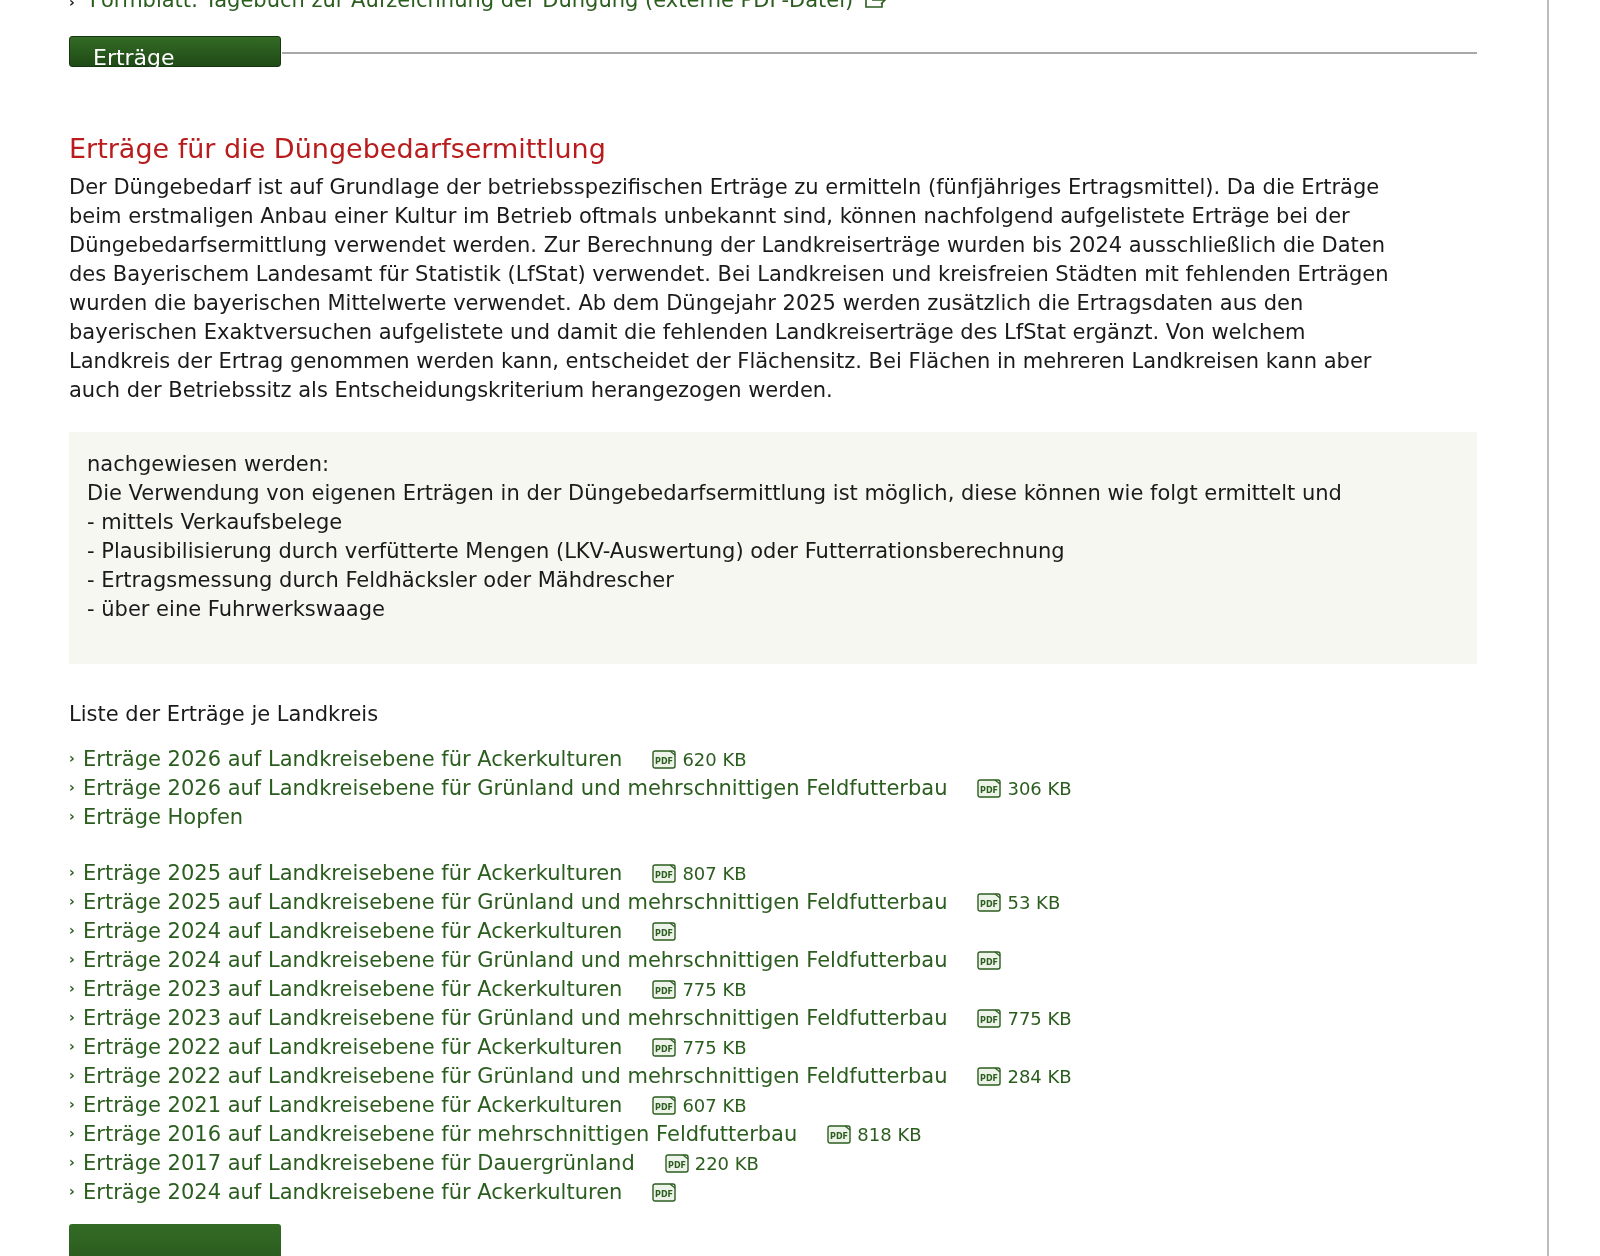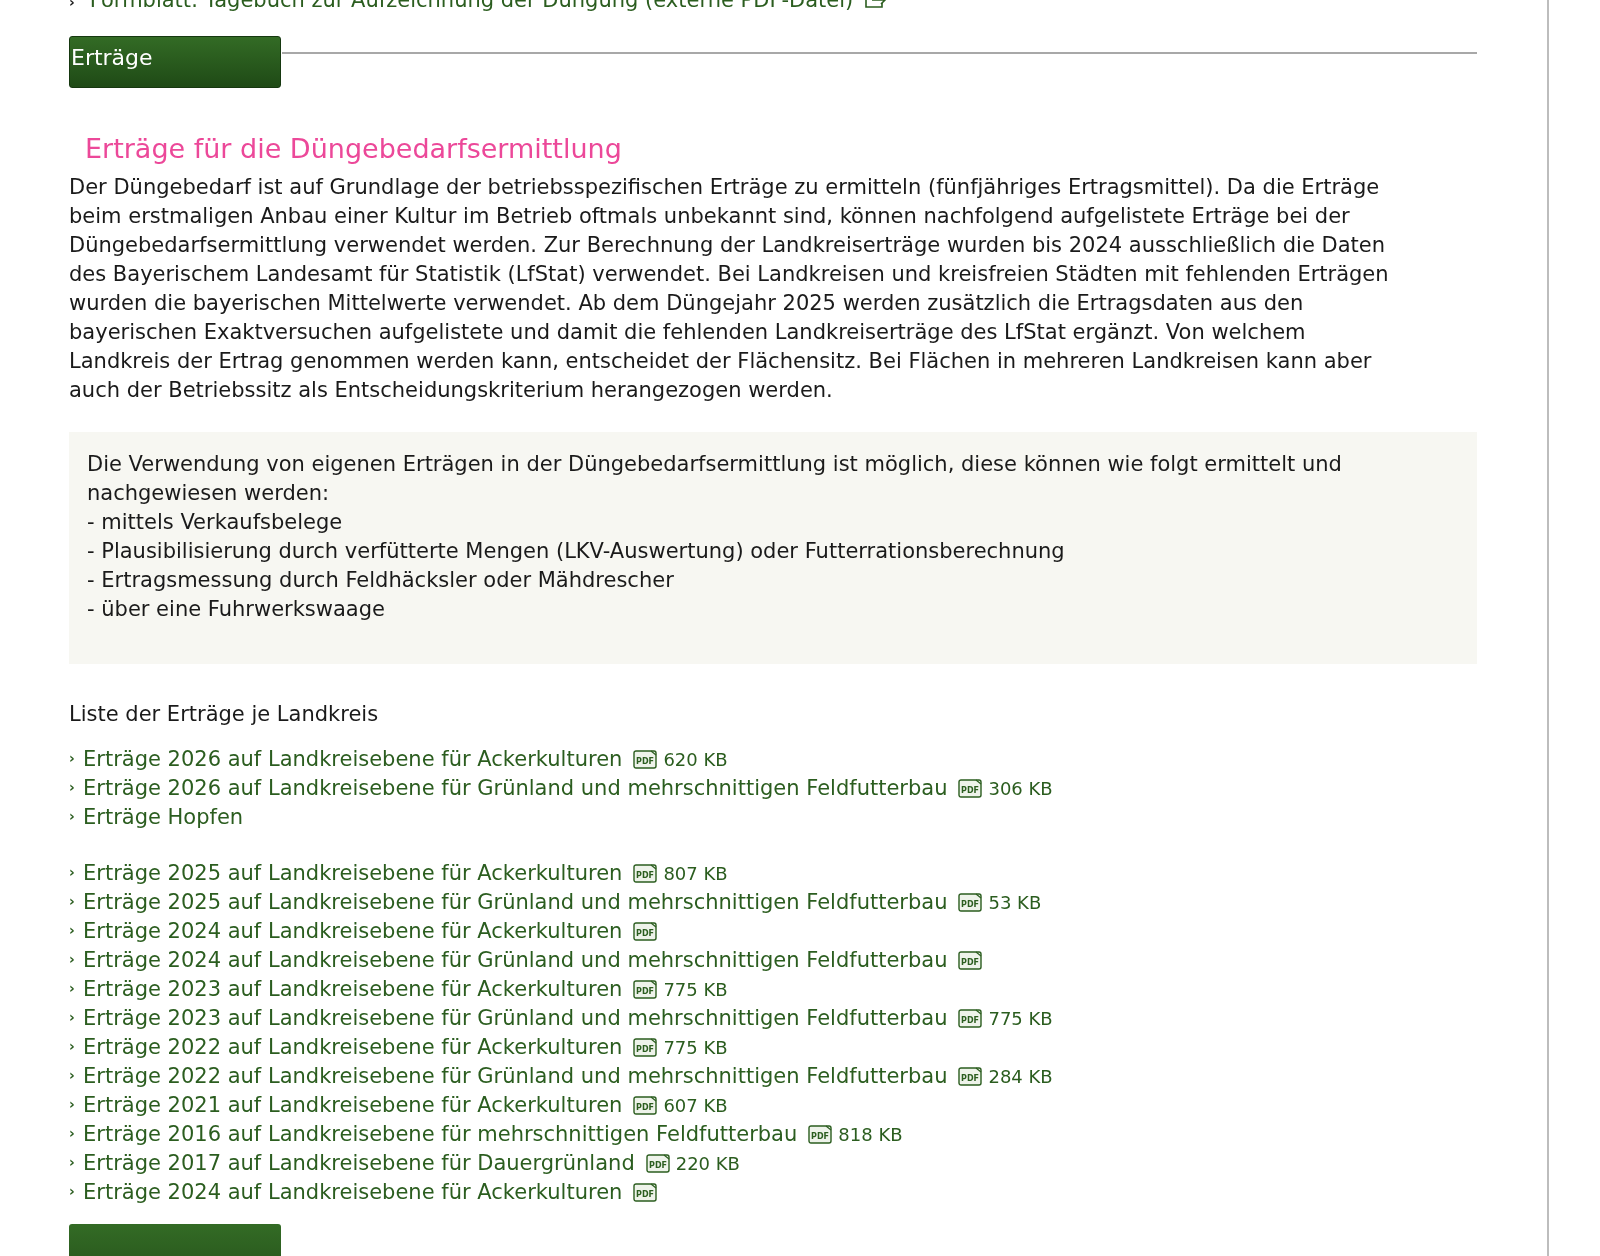--- a/index.html
+++ b/index.html
@@ -61,45 +61,45 @@
     left: 0;
     top: 36px;
     width: 1408px;
     height: 46px;
   }
   .section-tab {
     position: absolute;
     left: 0;
     top: 0;
     width: 212px;
-    height: 52px;
+    height: 31px;
     border-radius: 3px;
     background: linear-gradient(#336b25, #1f4a16);
     border: 1px solid #163810;
     color: #ffffff;
     font-size: 22px;
     line-height: 42px;
-    padding-left: 1px;
+    padding-left: 23px;
     box-sizing: border-box;
   }
   .section-rule {
     position: absolute;
     left: 213px;
     top: 16px;
     width: 1195px;
     height: 2px;
     background: #a8a8a8;
   }
   
   .h2 {
     position: absolute;
-    left: 16px;
+    left: 0;
     top: 130px;
     font-size: 27px;
-    color: #ec4899;
+    color: #b91c1c;
     font-weight: normal;
     margin: 0;
     line-height: 38px;
     white-space: nowrap;
   }
   .intro {
     position: absolute;
     left: 0;
     top: 173px;
     width: 1380px;
@@ -159,21 +159,21 @@
     width: 14px;
     color: #2b5d1f;
     font-size: 14px;
     font-weight: bold;
     vertical-align: 3px;
   }
   .pdf-icon {
     display: inline-block;
     width: 25px;
     height: 19px;
-    margin-left: 11px;
+    margin-left: 30px;
     vertical-align: -3px;
   }
   .size {
     font-size: 18px;
     color: #2b5d1f;
     margin-left: 5px;
   }
   .bottom-tab {
     position: absolute;
     left: 0;
@@ -212,22 +212,22 @@
     <span class="line">beim erstmaligen Anbau einer Kultur im Betrieb oftmals unbekannt sind, können nachfolgend aufgelistete Erträge bei der</span>
     <span class="line">Düngebedarfsermittlung verwendet werden. Zur Berechnung der Landkreiserträge wurden bis 2024 ausschließlich die Daten</span>
     <span class="line">des Bayerischem Landesamt für Statistik (LfStat) verwendet. Bei Landkreisen und kreisfreien Städten mit fehlenden Erträgen</span>
     <span class="line">wurden die bayerischen Mittelwerte verwendet. Ab dem Düngejahr 2025 werden zusätzlich die Ertragsdaten aus den</span>
     <span class="line">bayerischen Exaktversuchen aufgelistete und damit die fehlenden Landkreiserträge des LfStat ergänzt. Von welchem</span>
     <span class="line">Landkreis der Ertrag genommen werden kann, entscheidet der Flächensitz. Bei Flächen in mehreren Landkreisen kann aber</span>
     <span class="line">auch der Betriebssitz als Entscheidungskriterium herangezogen werden.</span>
   </div>
 
   <div class="info-box">
+    <span class="line">nachgewiesen werden:</span>
     <span class="line">Die Verwendung von eigenen Erträgen in der Düngebedarfsermittlung ist möglich, diese können wie folgt ermittelt und</span>
-    <span class="line">nachgewiesen werden:</span>
     <span class="line">- mittels Verkaufsbelege</span>
     <span class="line">- Plausibilisierung durch verfütterte Mengen (LKV-Auswertung) oder Futterrationsberechnung</span>
     <span class="line">- Ertragsmessung durch Feldhäcksler oder Mähdrescher</span>
     <span class="line">- über eine Fuhrwerkswaage</span>
   </div>
 
   <div class="list-title">Liste der Erträge je Landkreis</div>
 
   <ul class="list" id="yield-list">
       <li><span class="chev">›</span><a class="link">Erträge 2026 auf Landkreisebene für Ackerkulturen</a><span class="pdf-icon"><svg viewBox="0 0 25 19" width="25" height="19">

